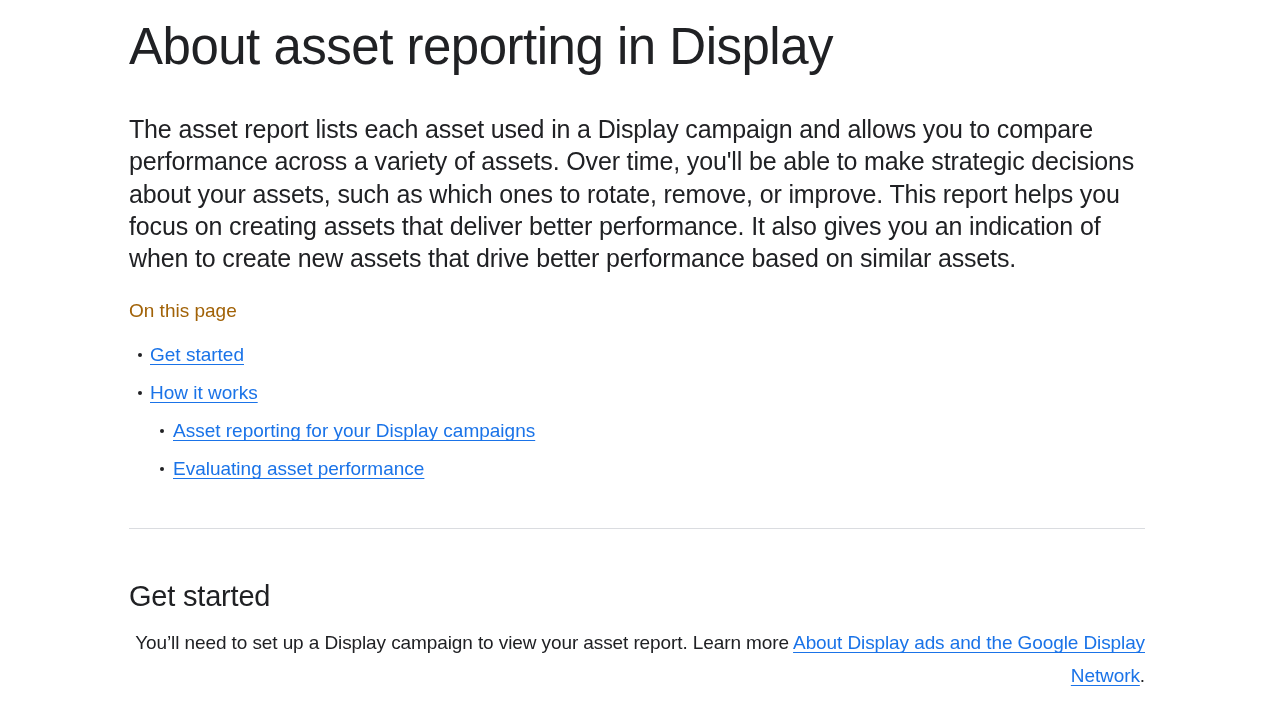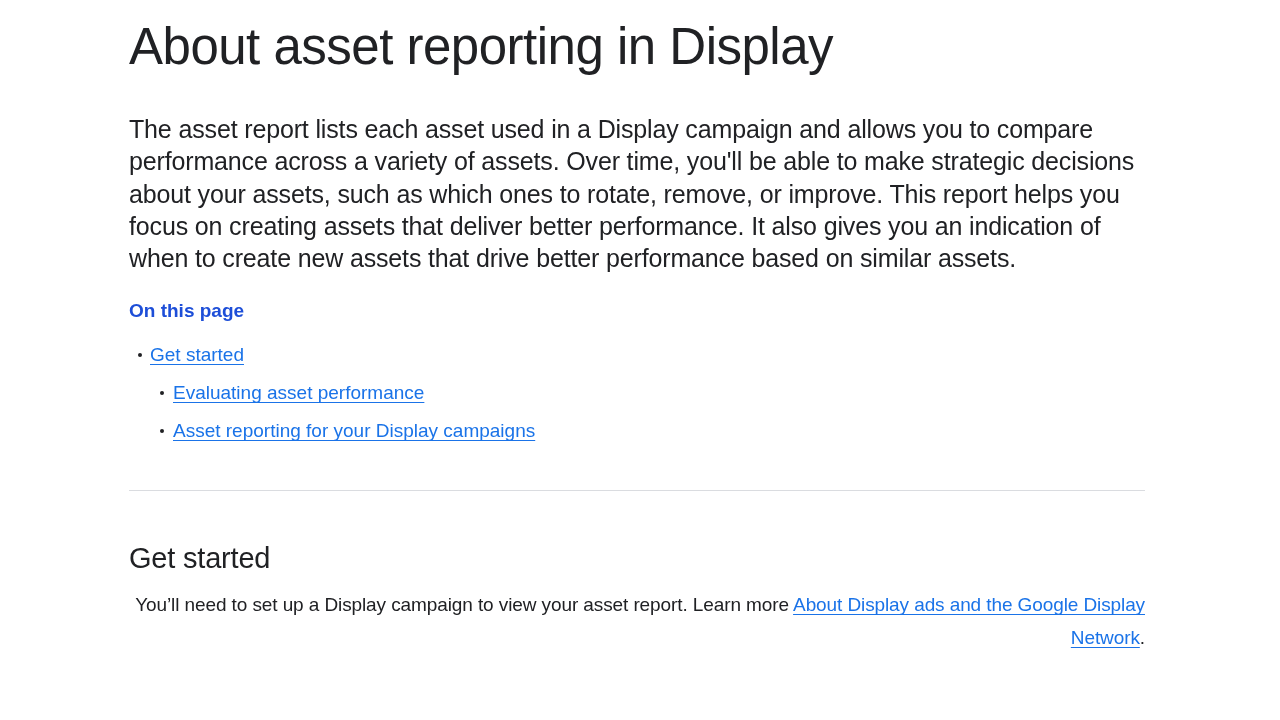--- a/index.html
+++ b/index.html
@@ -29,24 +29,24 @@
     }
     p.intro {
       font-size: 25px;
       line-height: 32.3px;
       letter-spacing: -0.15px;
       margin: 41px 0 0 0;
       color: #202124;
     }
     h3.otp {
       font-size: 19px;
-      font-weight: 700;
+      font-weight: 400;
       line-height: 22px;
       margin: 26px 0 0 0;
-      color: #1d4ed8;
+      color: #a16207;
     }
     ul.toc {
       list-style: none;
       margin: 14px 0 0 0;
       padding: 0;
     }
     ul.toc li {
       position: relative;
       font-size: 19px;
       line-height: 22px;
@@ -100,25 +100,28 @@
   <h1 class="page-title">About asset reporting in Display</h1>
 
   <p class="intro">The asset report lists each asset used in a Display campaign and allows you to compare performance across a variety of assets. Over time, you'll be able to make strategic decisions about your assets, such as which ones to rotate, remove, or improve. This report helps you focus on creating assets that deliver better performance. It also gives you an indication of when to create new assets that drive better performance based on similar assets.</p>
 
   <h3 class="otp">On this page</h3>
 
   <ul class="toc">
     <li class="lvl1">
       <a class="link" href="#">Get started</a>
     </li>
-    <li class="lvl2">
-      <a class="link" href="#">Evaluating asset performance</a>
+    <li class="lvl1">
+      <a class="link" href="#">How it works</a>
     </li>
     <li class="lvl2">
       <a class="link" href="#">Asset reporting for your Display campaigns</a>
+    </li>
+    <li class="lvl2">
+      <a class="link" href="#">Evaluating asset performance</a>
     </li>
   </ul>
 
   <hr class="divider">
 
   <h2 class="section-heading">Get started</h2>
 
   <p class="section-body"><span>You’ll need to set up a Display campaign to view your asset report. Learn more </span><a class="link" href="#">About Display ads and the Google Display Network</a><span>.</span></p>
 
 </main>

